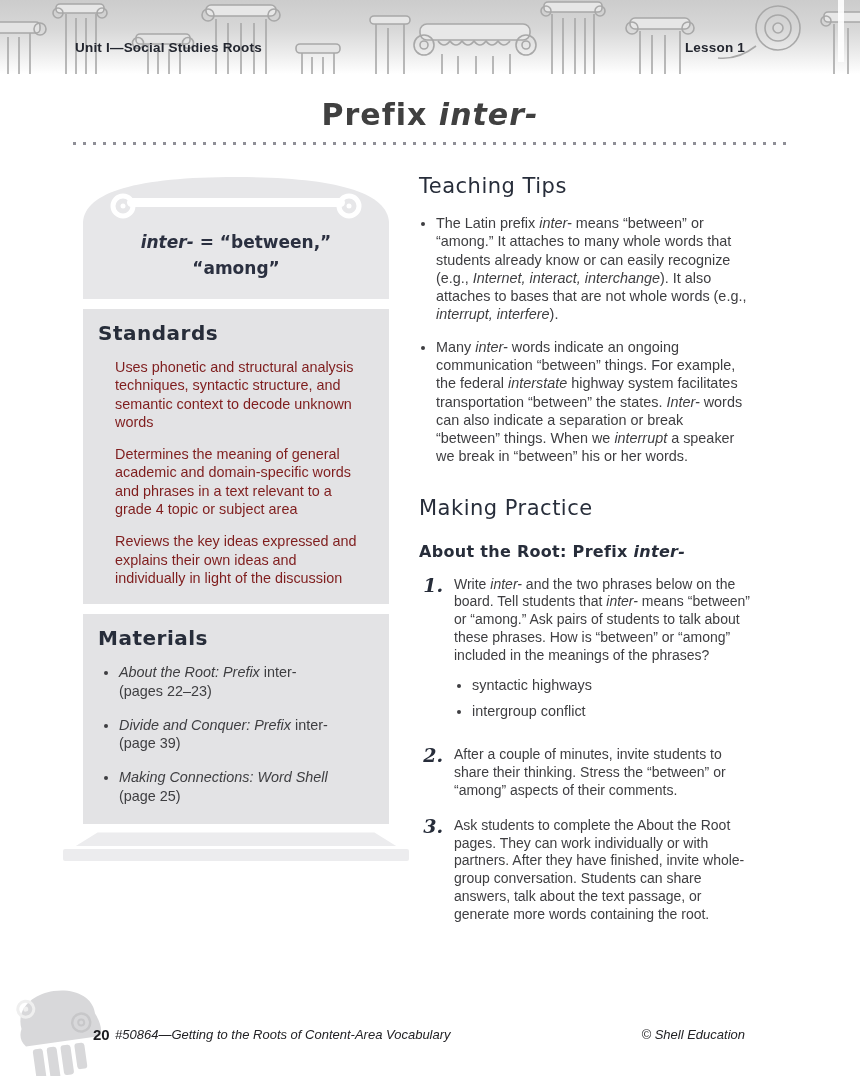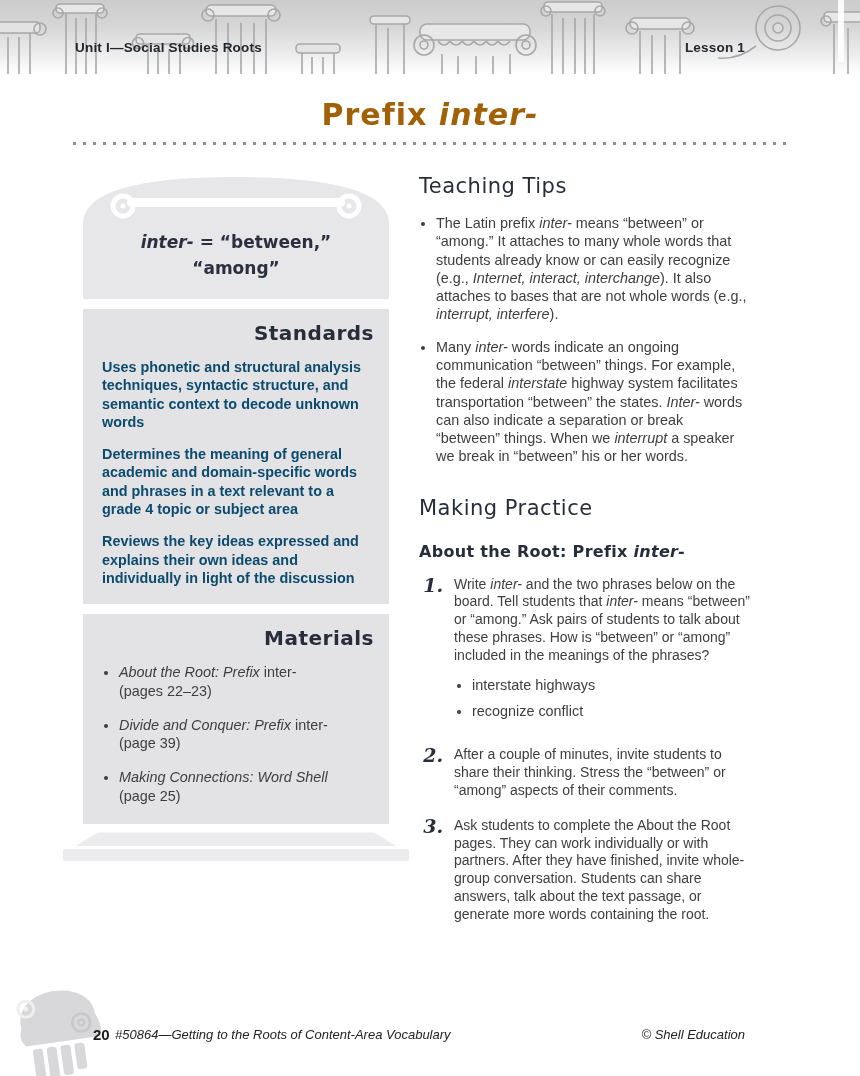--- a/index.html
+++ b/index.html
@@ -12,42 +12,42 @@
     position:absolute;top:0;left:0;width:860px;height:74px;
     background:linear-gradient(180deg,#cccccc 0%,#d7d7d7 38%,#ececec 72%,#ffffff 100%);
   }
   .header-sketch{position:absolute;top:0;left:0;}
   .band-gap{position:absolute;top:0;left:838px;width:6px;height:62px;background:rgba(255,255,255,.9);}
   .hdr-unit{position:absolute;top:40px;left:75px;font-size:13.5px;font-weight:bold;color:#23262f;letter-spacing:.2px;}
   .hdr-lesson{position:absolute;top:40px;right:115px;font-size:13.5px;font-weight:bold;color:#23262f;letter-spacing:.2px;}
   
   .page-title{
     position:absolute;top:97px;left:0;width:100%;margin:0;text-align:center;
-    font-family:"DejaVu Sans",sans-serif;font-size:30px;font-weight:bold;color:#a16207;letter-spacing:1px;
+    font-family:"DejaVu Sans",sans-serif;font-size:30px;font-weight:bold;color:#404040;letter-spacing:1px;
   }
   .dotted-rule{
     position:absolute;top:142px;left:73px;width:716px;height:3px;
     background:repeating-linear-gradient(90deg,#8f8f97 0 3px,transparent 3px 10px);
   }
   
   .columns{position:absolute;top:170px;left:75px;width:713px;display:flex;gap:22px;align-items:flex-start;}
   .left-col{width:322px;flex:none;}
   .right-col{width:332px;flex:none;}
   
   .pillar-cap-svg{display:block;}
   .pillar-caption{
     margin:0 8px;background:#e7e7e9;padding:8px 12px 18px;text-align:center;
     font-family:"DejaVu Sans",sans-serif;font-weight:bold;font-size:17px;line-height:1.5;color:#2b3040;
   }
   .gray-box{background:#e3e3e5;margin:10px 8px 0;padding:12px 15px 15px;}
   .gray-box h2{
     margin:0 0 13px;font-family:"DejaVu Sans",sans-serif;font-size:20px;font-weight:bold;
-    color:#272d3a;letter-spacing:.5px;text-align:right;
-  }
-  .gray-box p{margin:0 4px 14px;font-size:14.4px;line-height:1.27;color:#0c4a6e;font-weight:bold;}
+    color:#272d3a;letter-spacing:.5px;
+  }
+  .gray-box p{margin:0 17px 14px;font-size:14.4px;line-height:1.27;color:#7f1d1d;}
   .gray-box p:last-child{margin-bottom:2px;}
   .materials ul{margin:2px 0 0;padding-left:21px;list-style:disc;}
   .materials li{margin-bottom:15px;font-size:14.4px;line-height:1.3;color:#3e3e41;}
   .materials li:last-child{margin-bottom:4px;}
   .materials li::marker{color:#3e3e41;font-size:13px;}
   .pages-line{display:block;font-style:normal;}
   .base-trap{width:322px;height:14px;margin-top:8px;background:#ececee;
     -webkit-clip-path:polygon(7% 0,93% 0,100% 100%,0 100%);clip-path:polygon(7% 0,93% 0,100% 100%,0 100%);}
   .base-bar{width:346px;height:12px;margin:3px 0 0 -12px;background:#ececee;border-radius:2px;}
   
@@ -210,22 +210,22 @@
 
       <h2 class="rc-heading gp">Making Practice</h2>
       <h3 class="sub-heading"><span>About the Root: Prefix </span><span style="font-style: italic;">inter-</span></h3>
 
       <ol class="steps">
         <li class="step">
           <span class="step-num">1.</span>
           <div class="step-body">
             <p><span>Write </span><span style="font-style: italic;">inter-</span><span> and the two phrases below on the board. Tell students that </span><span style="font-style: italic;">inter-</span><span> means “between” or “among.” Ask pairs of students to talk about these phrases. How is “between” or “among” included in the meanings of the phrases?</span></p>
             <ul class="step-sub">
-              <li>interstate highways</li>
-              <li>recognize conflict</li>
+              <li>syntactic highways</li>
+              <li>intergroup conflict</li>
             </ul>
           </div>
         </li>
         <li class="step">
           <span class="step-num">2.</span>
           <div class="step-body">
             <p><span>After a couple of minutes, invite students to share their thinking. Stress the “between” or “among” aspects of their comments.</span></p>
           </div>
         </li>
         <li class="step">

